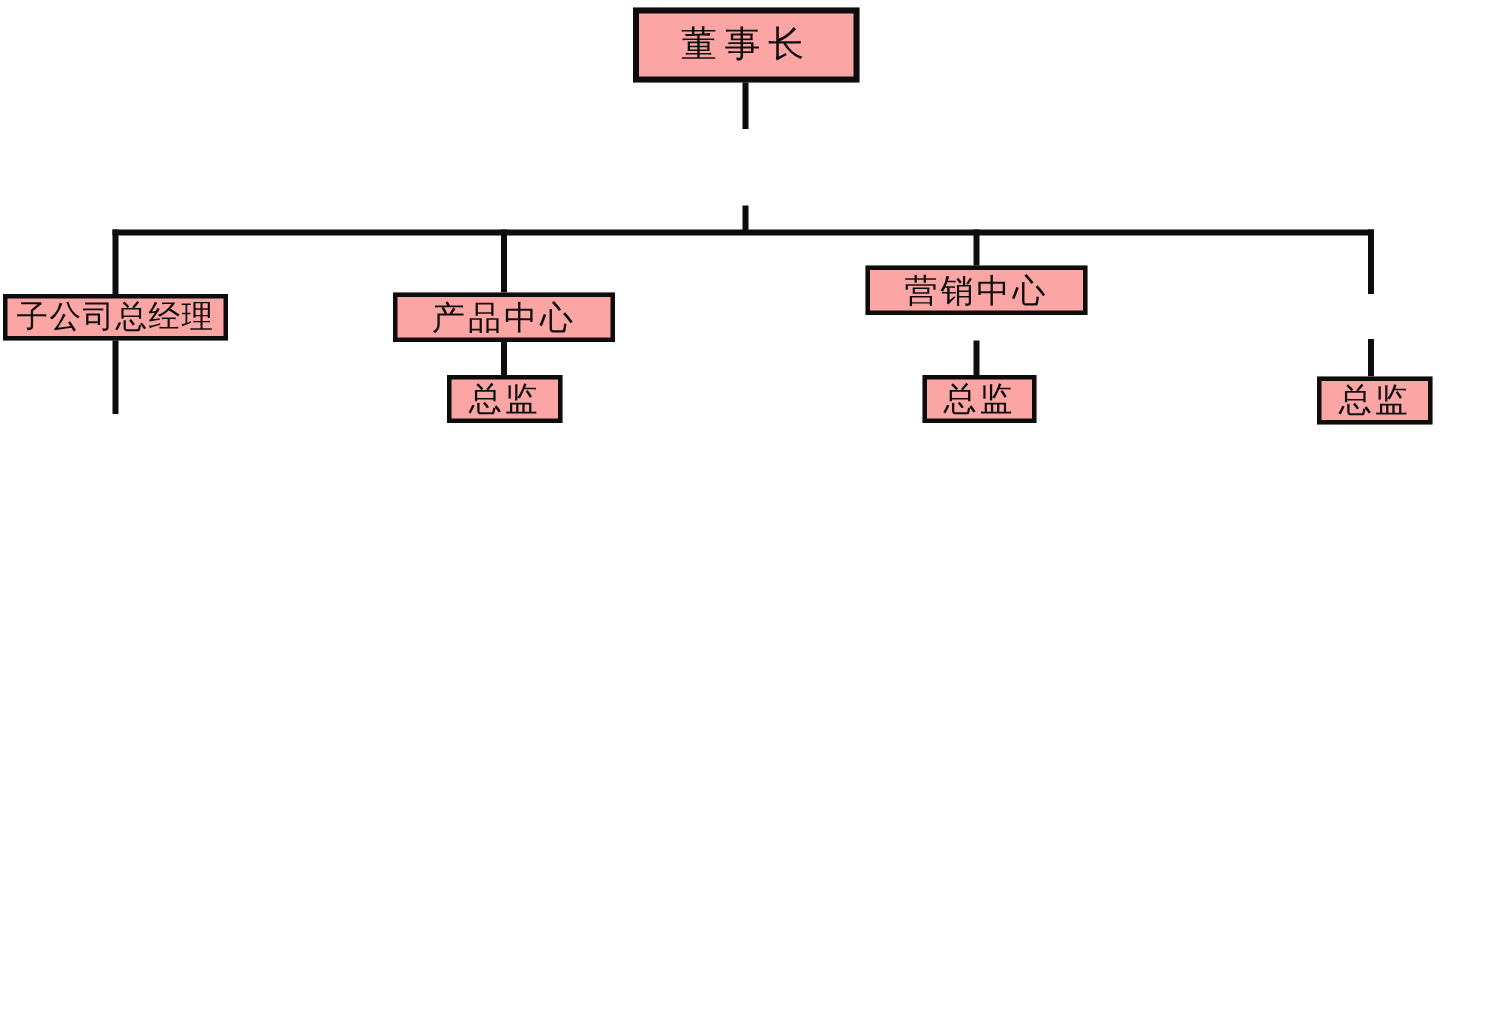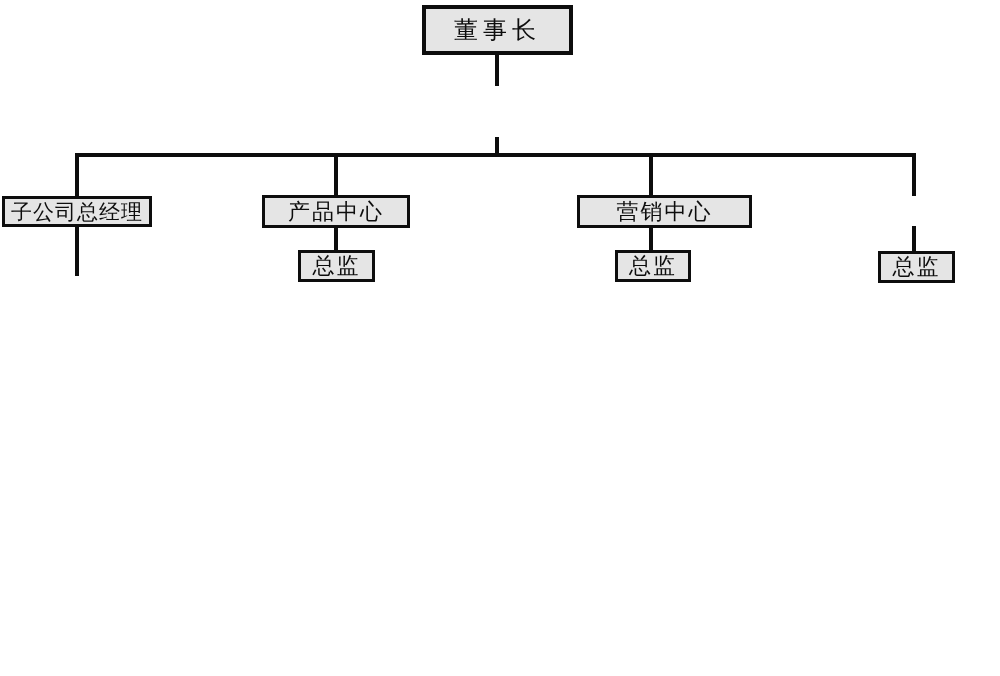--- a/index.html
+++ b/index.html
@@ -12,21 +12,21 @@
     width: 1000px;
     height: 676px;
     background: #ffffff;
     font-family: "Liberation Sans", "DejaVu Sans", sans-serif;
     color: #0d0d0d;
     overflow: hidden;
   }
   .node {
     position: absolute;
     box-sizing: border-box;
-    background: #e5e5e5;
+    background: #fca5a5;
     border: 3px solid #0d0d0d;
     display: flex;
     align-items: center;
     justify-content: center;
     font-size: 22px;
     letter-spacing: 2px;
     white-space: nowrap;
     line-height: 1;
   }
   .node.lvl-top {
@@ -59,21 +59,21 @@
   <div class="line" style="left:649px; top:227px; width:4px;   height:23px;"></div>
   <div class="line" style="left:912px; top:226px; width:4px;   height:25px;"></div>
 
   <div class="node lvl-top" style="left:422px; top:5px; width:151px; height:50px;">董事长</div>
 
 
   <div class="node small" style="left:2px; top:196px; width:150px; height:31px; letter-spacing:1px;">子公司总经理</div>
 
   <div class="node" style="left:262px; top:195px; width:148px; height:33px;">产品中心</div>
 
-  <div class="node" style="left:577px; top:195px; width:175px; height:33px;">营销中心</div>
+  <div class="node" style="left:577px; top:177px; width:148px; height:33px;">营销中心</div>
 
 
 
   <div class="node" style="left:298px; top:250px; width:77px; height:32px;">总监</div>
 
   <div class="node" style="left:615px; top:250px; width:76px; height:32px;">总监</div>
 
   <div class="node" style="left:878px; top:251px; width:77px; height:32px;">总监</div>
 
 </div>

